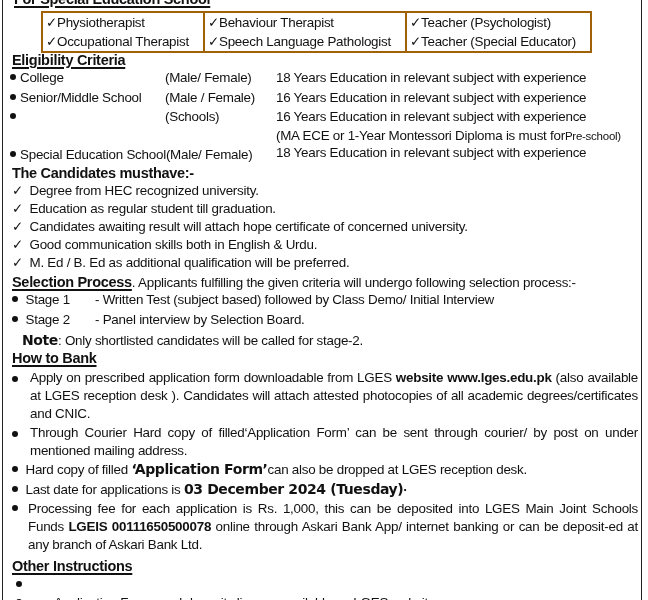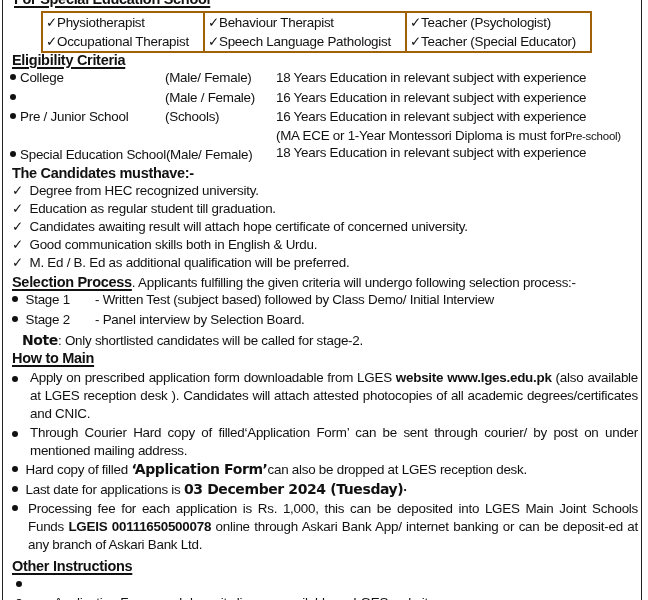--- a/index.html
+++ b/index.html
@@ -64,27 +64,27 @@
 
 <div class="abs hd u" style="left:12px; top:51px;">Eligibility Criteria</div>
 
 <div class="abs txt" style="left:10px; top:69px;">
   <span class="bullet"></span><span>College</span>
 </div>
 <div class="abs txt" style="left:165px; top:69px;">(Male/ Female)</div>
 <div class="abs txt" style="left:276px; top:69px;">18 Years Education in relevant subject with experience</div>
 
 <div class="abs txt" style="left:10px; top:89px;">
-  <span class="bullet"></span>
+  <span class="bullet"></span><span>Senior/Middle School</span>
 </div>
 <div class="abs txt" style="left:165px; top:89px;">(Male / Female)</div>
 <div class="abs txt" style="left:276px; top:89px;">16 Years Education in relevant subject with experience</div>
 
 <div class="abs txt" style="left:10px; top:108px;">
-  <span class="bullet"></span><span>Pre / Junior School</span>
+  <span class="bullet"></span>
 </div>
 <div class="abs txt" style="left:165px; top:108px;">(Schools)</div>
 <div class="abs txt" style="left:276px; top:108px;">16 Years Education in relevant subject with experience</div>
 <div class="abs txt" style="left:276px; top:127px;">
   <span>(MA ECE or 1-Year Montessori Diploma is must for</span><span class="small">Pre-school)</span>
 </div>
 
 <div class="abs txt" style="left:10px; top:146px;">
   <span class="bullet"></span><span>Special Education School</span><span>(Male/ Female)</span>
 </div>
@@ -101,21 +101,21 @@
   <span class="hd u">Selection Process</span><span class="txt">. Applicants fulfilling the given criteria will undergo following selection process:-</span>
 </div>
 <div class="abs txt" style="left:12px; top:291px;"><span class="bullet"></span> <span>Stage 1</span></div>
 <div class="abs txt" style="left:95px; top:291px;">- Written Test  (subject based) followed by Class Demo/ Initial Interview</div>
 <div class="abs txt" style="left:12px; top:311px;"><span class="bullet"></span> <span>Stage 2</span></div>
 <div class="abs txt" style="left:95px; top:311px;">- Panel interview by Selection Board.</div>
 <div class="abs txt" style="left:22px; top:331px;">
   <span class="bd">Note</span><span>: Only shortlisted candidates will be called for stage-2.</span>
 </div>
 
-<div class="abs hd u" style="left:12px; top:349px;">How to Main</div>
+<div class="abs hd u" style="left:12px; top:349px;">How to Bank</div>
 
 <div class="abs" style="left:12px; top:369px; width:626px;">
   <span class="bullet" style="position:absolute; left:0; top:7px;"></span>
   <div class="txt justify" style="margin-left:18px;">
     <span>Apply on prescribed application form downloadable from LGES </span><span class="b">website www.lges.edu.pk</span><span> (also available at LGES reception desk ). Candidates will attach attested photocopies of all academic degrees/certificates and CNIC.</span>
   </div>
 </div>
 
 <div class="abs" style="left:12px; top:424px; width:626px;">
   <span class="bullet" style="position:absolute; left:0; top:7px;"></span>

